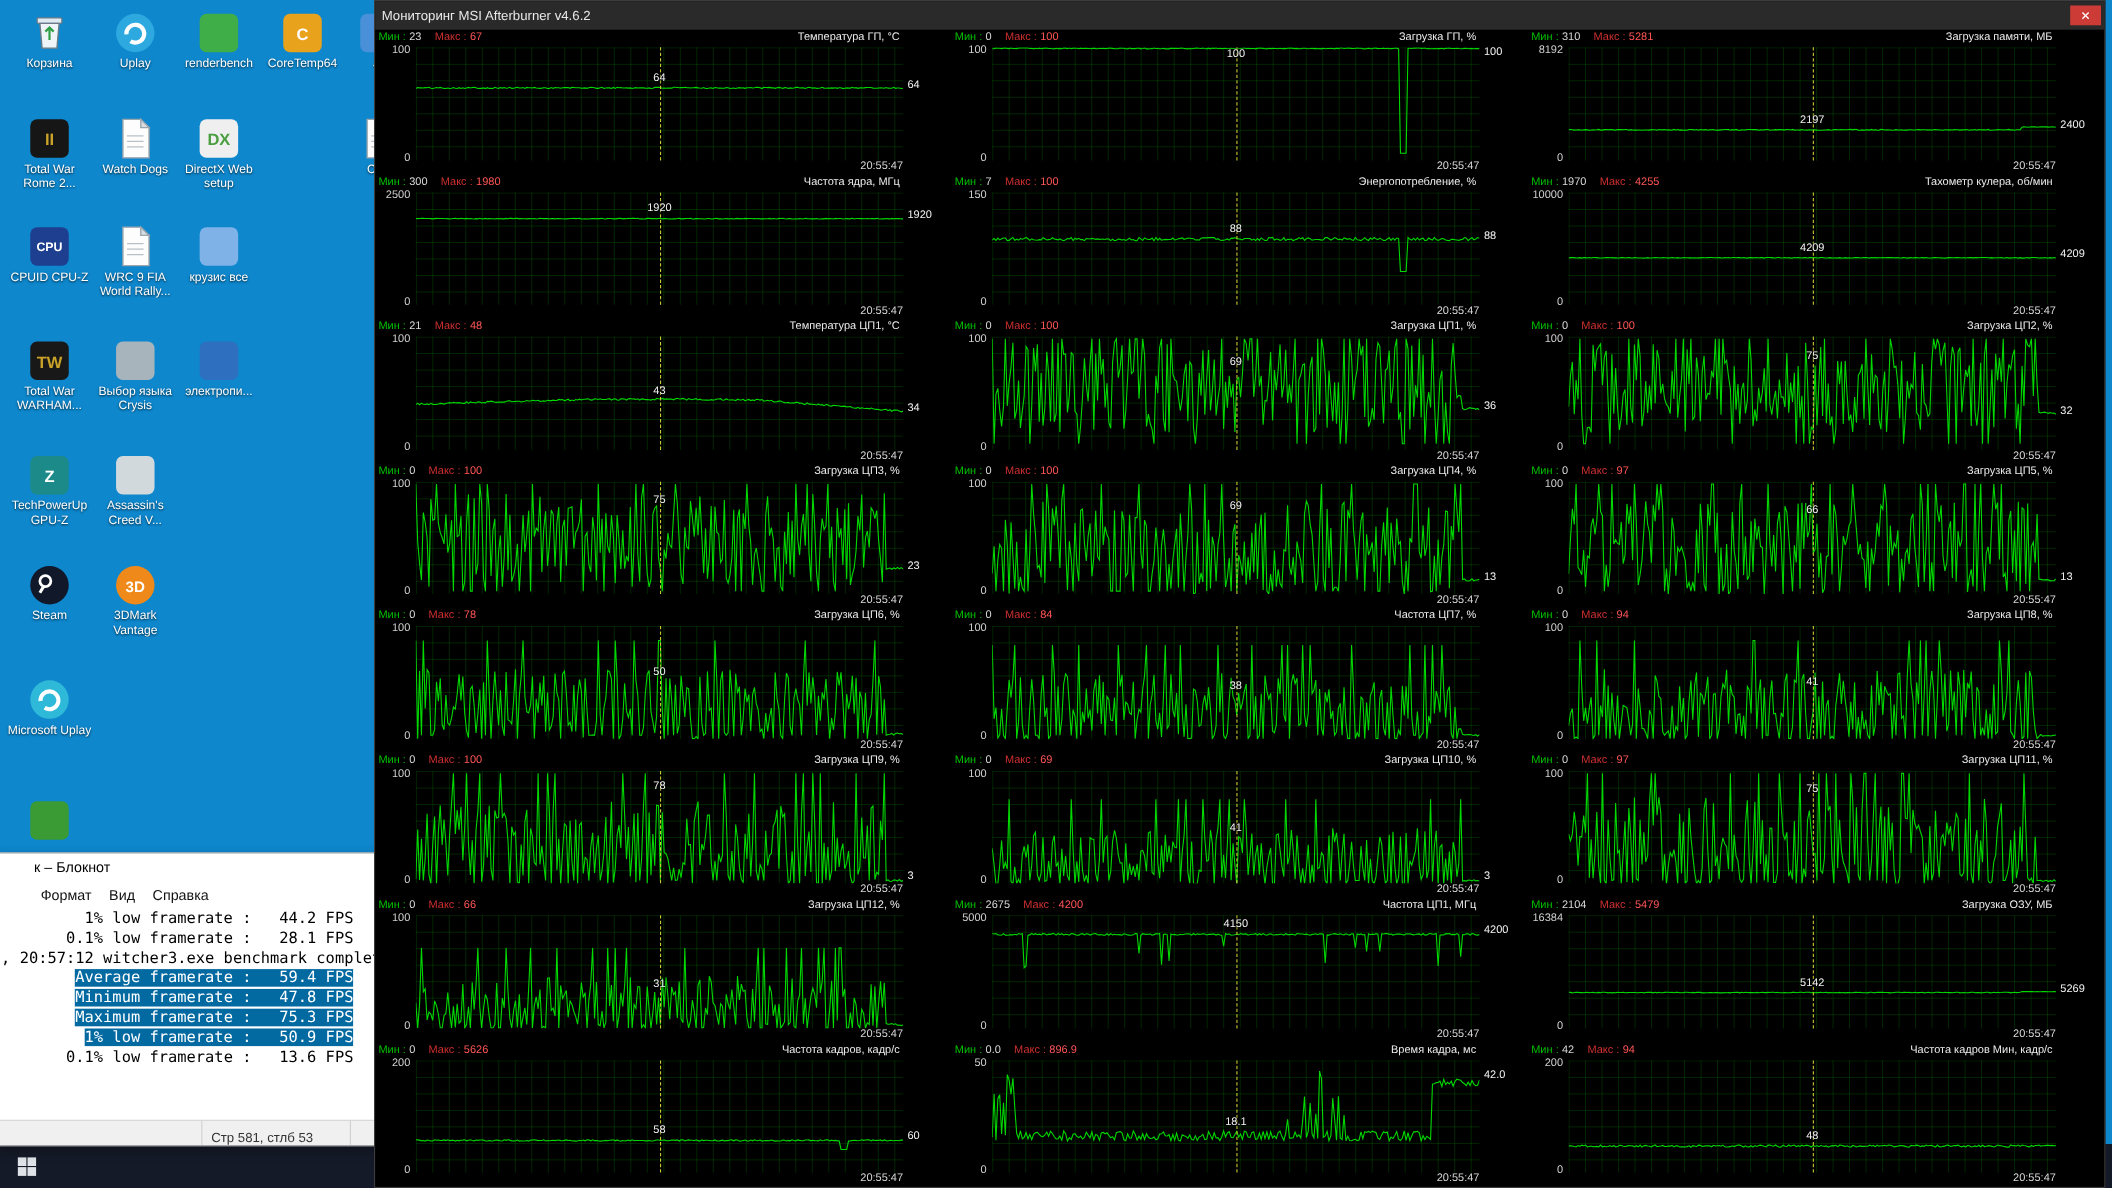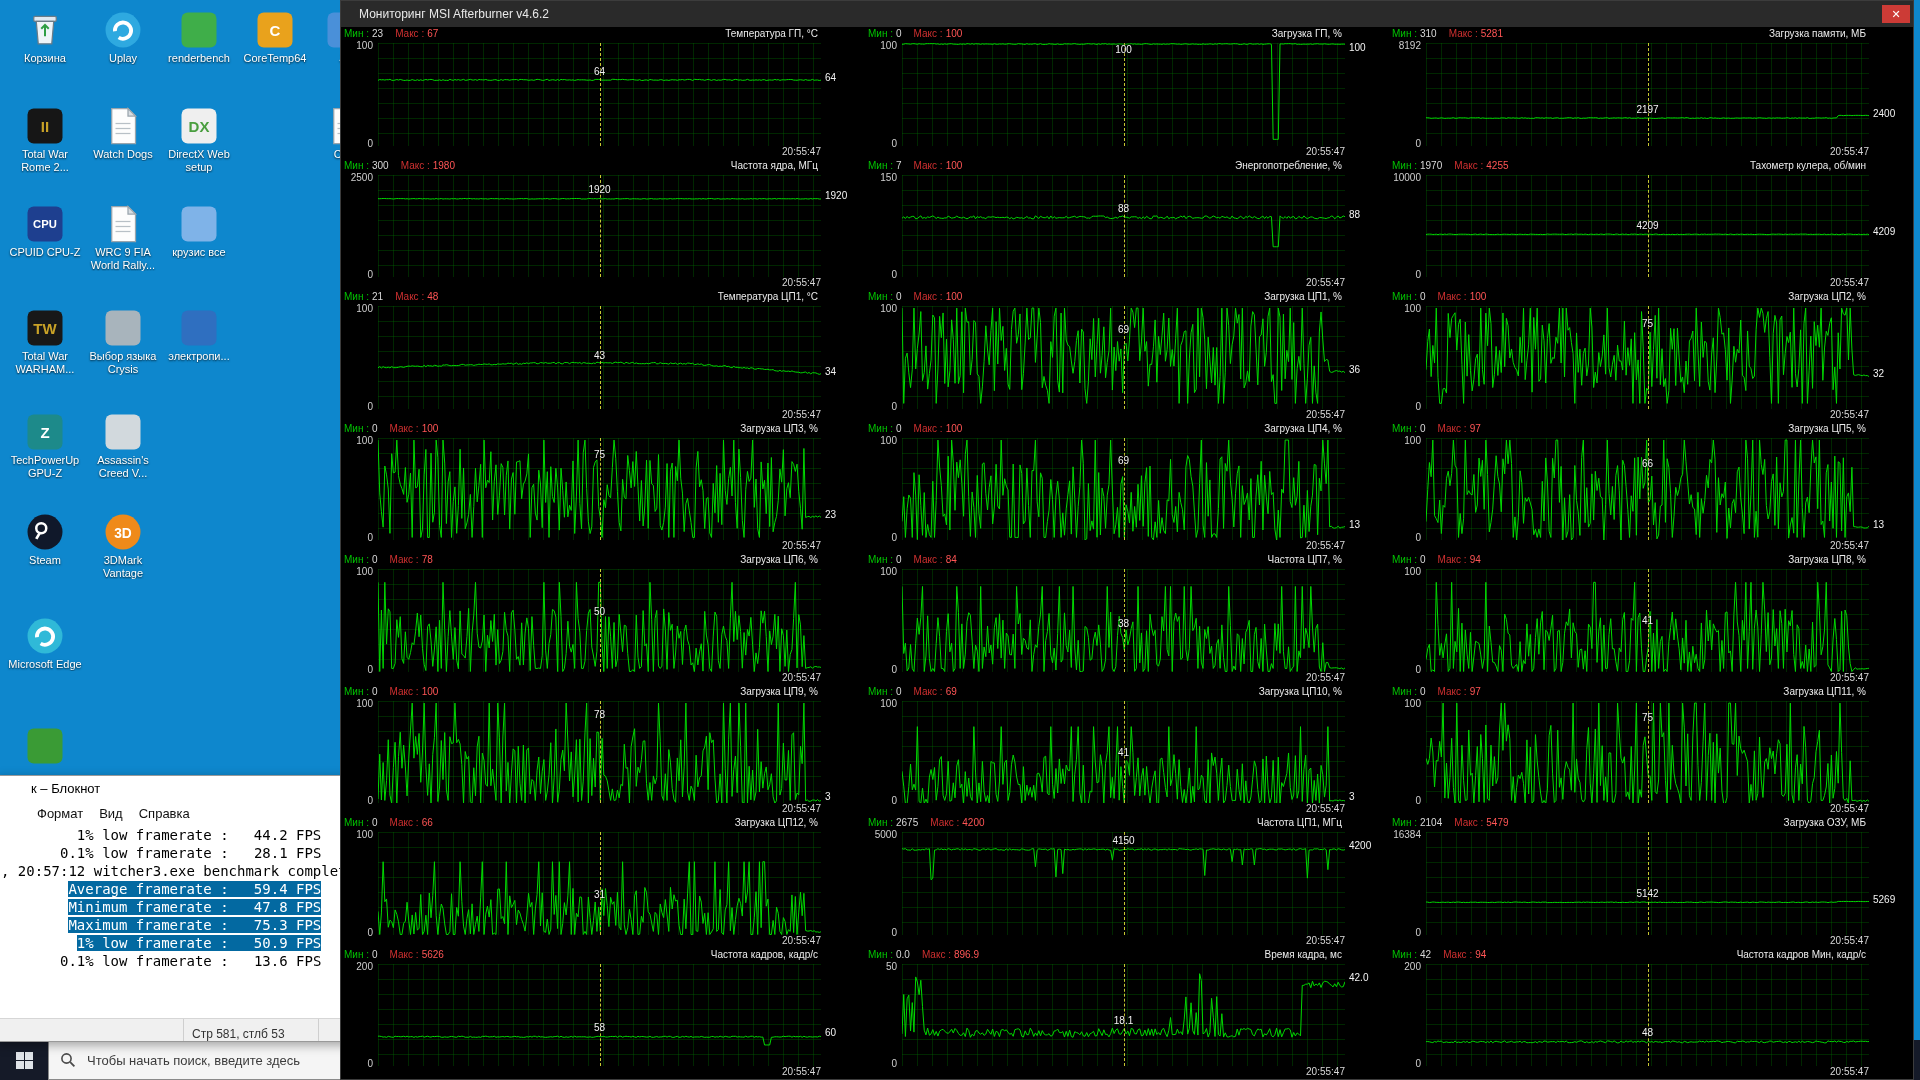--- a/index.html
+++ b/index.html
@@ -35,21 +35,21 @@
              display:flex;align-items:center}
   .searchbox svg{margin:0 9px 0 11px;flex:none}
   .searchbox input{border:0;outline:0;background:transparent;font-size:13px;width:240px;
                    font-family:"Liberation Sans",sans-serif;color:#222}
   .searchbox input::placeholder{color:#3c3c3c;opacity:1}
 
   
   #ab{position:absolute;left:340px;top:0;width:1574px;height:1080px;background:#000;z-index:4;
       border:1px solid #3c3c3c;box-sizing:border-box;display:flex;flex-direction:column}
   .ab-title{height:26px;flex:none;background:#2a2a2a;display:flex;align-items:center;color:#e8e8e8;
-            font-size:12px;padding-left:18px}
+            font-size:12px;padding-left:6px}
   .ab-close{margin-left:auto;margin-right:3px;width:28px;height:18px;background:#cc3b36;color:#fff;
             display:flex;align-items:center;justify-content:center;font-size:11px;cursor:pointer}
   #graph-grid{flex:1;display:flex;min-height:0}
   .gcol{flex:1;display:flex;flex-direction:column;min-width:0}
   .gcell{flex:1;display:flex;flex-direction:column;min-height:0;padding:1px 0 0 3px}
   .ghead{height:15px;flex:none;display:flex;align-items:flex-start;font-size:10px;white-space:nowrap;overflow:hidden}
   .lmin{color:#00c400;margin-right:3px}
   .vmin{color:#d8d8d8;margin-right:12px}
   .lmax{color:#d03030;margin-right:3px}
   .vmax{color:#ff5555}
@@ -223,21 +223,21 @@
       <text x="16" y="21" font-size="11" font-weight="bold" fill="#fff" text-anchor="middle" font-family="Liberation Sans, sans-serif">3D</text>
         </svg></div>
     <div class="lbl">3DMark Vantage</div>
     </div>
     <div class="dicon" style="left: 6px; top: 616px;">
       <div class="ig"><svg viewBox="0 0 32 32">
           <circle cx="16" cy="16" r="14" fill="#2fb9d8"></circle>
           <path d="M9.5 17 a6.5 6.5 0 1 1 3 5" stroke="#fff" stroke-width="3" fill="none"></path>
       <text x="16" y="21" font-size="11" font-weight="bold" fill="#fff" text-anchor="middle" font-family="Liberation Sans, sans-serif"></text>
         </svg></div>
-    <div class="lbl">Microsoft Edge</div>
+    <div class="lbl">Microsoft Uplay</div>
     </div>
     <div class="dicon" style="left: 6px; top: 726px;">
       <div class="ig"><svg viewBox="0 0 32 32">
           <rect x="2" y="2" width="28" height="28" rx="5" fill="#3a9b35"></rect>
     <text x="16" y="21" font-size="12" font-weight="bold" fill="#fff" text-anchor="middle" font-family="Liberation Sans, sans-serif"></text>
         </svg></div>
     <div class="lbl"></div>
     </div>
   </div>
 
@@ -262,27 +262,20 @@
 
 <div id="taskbar">
   <div class="start">
     <svg width="17" height="17" viewBox="0 0 17 17">
       <rect x="0" y="0" width="8" height="8" fill="#dfe3e8"></rect>
       <rect x="9" y="0" width="8" height="8" fill="#dfe3e8"></rect>
       <rect x="0" y="9" width="8" height="8" fill="#dfe3e8"></rect>
       <rect x="9" y="9" width="8" height="8" fill="#dfe3e8"></rect>
     </svg>
   </div>
-  <div class="searchbox">
-    <svg width="16" height="16" viewBox="0 0 16 16">
-      <circle cx="6.5" cy="6.5" r="4.6" fill="none" stroke="#4a4a4a" stroke-width="1.6"></circle>
-      <line x1="10.2" y1="10.2" x2="14.4" y2="14.4" stroke="#4a4a4a" stroke-width="1.8"></line>
-    </svg>
-    <input type="text" placeholder="Чтобы начать поиск, введите здесь" style="">
-  </div>
 </div>
 
 <div id="ab">
   <div class="ab-title">
     <span>Мониторинг MSI Afterburner v4.6.2</span>
     <span class="ab-close">✕</span>
   </div>
   <div id="graph-grid">
       <div class="gcol">
         <div class="gcell">

